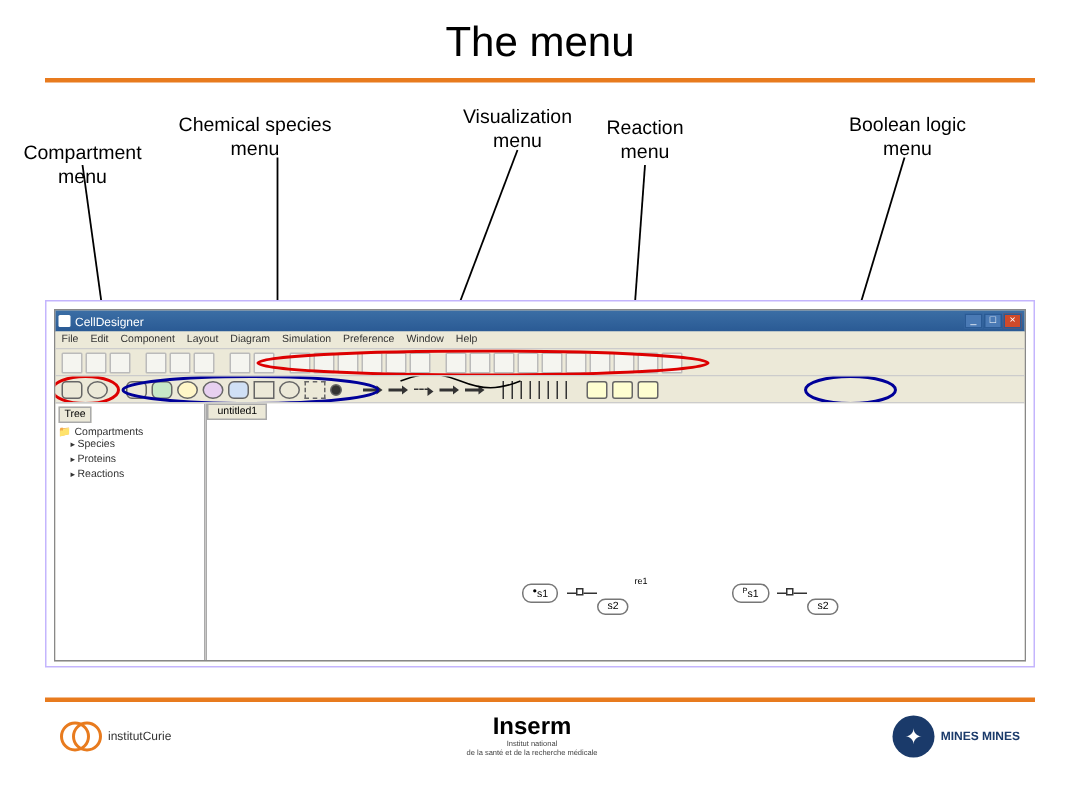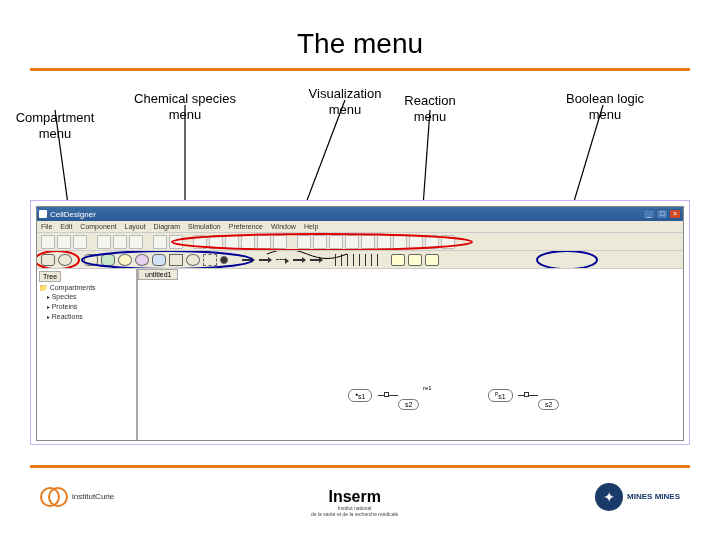--- a/index.html
+++ b/index.html
@@ -8,21 +8,21 @@
     height: 540px;
     font-family: Arial, sans-serif;
     background: #fff;
     position: relative;
     overflow: hidden;
   }
   .slide-title {
     text-align: center;
     font-size: 28px;
     font-weight: normal;
-    padding-top: 28px;
+    padding-top: 12px;
     padding-bottom: 8px;
     color: #000;
   }
   .orange-line {
     height: 3px;
     background: #e87b1e;
     margin: 0 30px;
   }
   .labels-row {
     position: relative;
@@ -231,41 +231,41 @@
     position: absolute;
     width: 16px; height: 16px;
     border: 2px solid #e87b1e;
     border-radius: 50%;
     top: 2px;
   }
   .curie-rings::before { left: 0; }
   .curie-rings::after { left: 8px; }
   .curie-text { font-size: 8px; color: #333; }
   .inserm-block { text-align: center; }
-  .inserm-logo { font-size: 16px; font-weight: bold; color: #000; margin-top: 12px; }
+  .inserm-logo { font-size: 16px; font-weight: bold; color: #000; }
   .inserm-sub { font-size: 5px; color: #444; line-height: 1.1; }
   .mines-block { display: flex; align-items: center; gap: 4px; }
   .mines-circle {
     width: 28px; height: 28px;
     border-radius: 50%;
     background: #1a3a6a;
     display: flex; align-items: center; justify-content: center;
     color: #fff; font-size: 14px;
   }
   .mines-text { font-size: 8px; font-weight: bold; color: #1a3a6a; }
 </style>
 </head>
 <body>
 
 <h1 class="slide-title">The menu</h1>
 <div class="orange-line"></div>
 
 <div class="labels-row">
   <div class="label" style="left:10px; top:29px; width:90px">Compartment<br>menu</div>
-  <div class="label" style="left:130px; top:10px; width:110px">Chemical species<br>menu</div>
+  <div class="label" style="left:115px; top:10px; width:110px">Chemical species<br>menu</div>
   <div class="label" style="left:300px; top:5px; width:90px">Visualization<br>menu</div>
   <div class="label" style="left:395px; top:12px; width:70px">Reaction<br>menu</div>
   <div class="label" style="left:555px; top:10px; width:100px">Boolean logic<br>menu</div>
 </div>
 
 <svg class="arrow-svg">
   <defs>
     <marker id="ah" markerWidth="6" markerHeight="6" refX="5" refY="3" orient="auto">
       <path d="M0,0 L6,3 L0,6 Z" fill="#000"></path>
     </marker>

